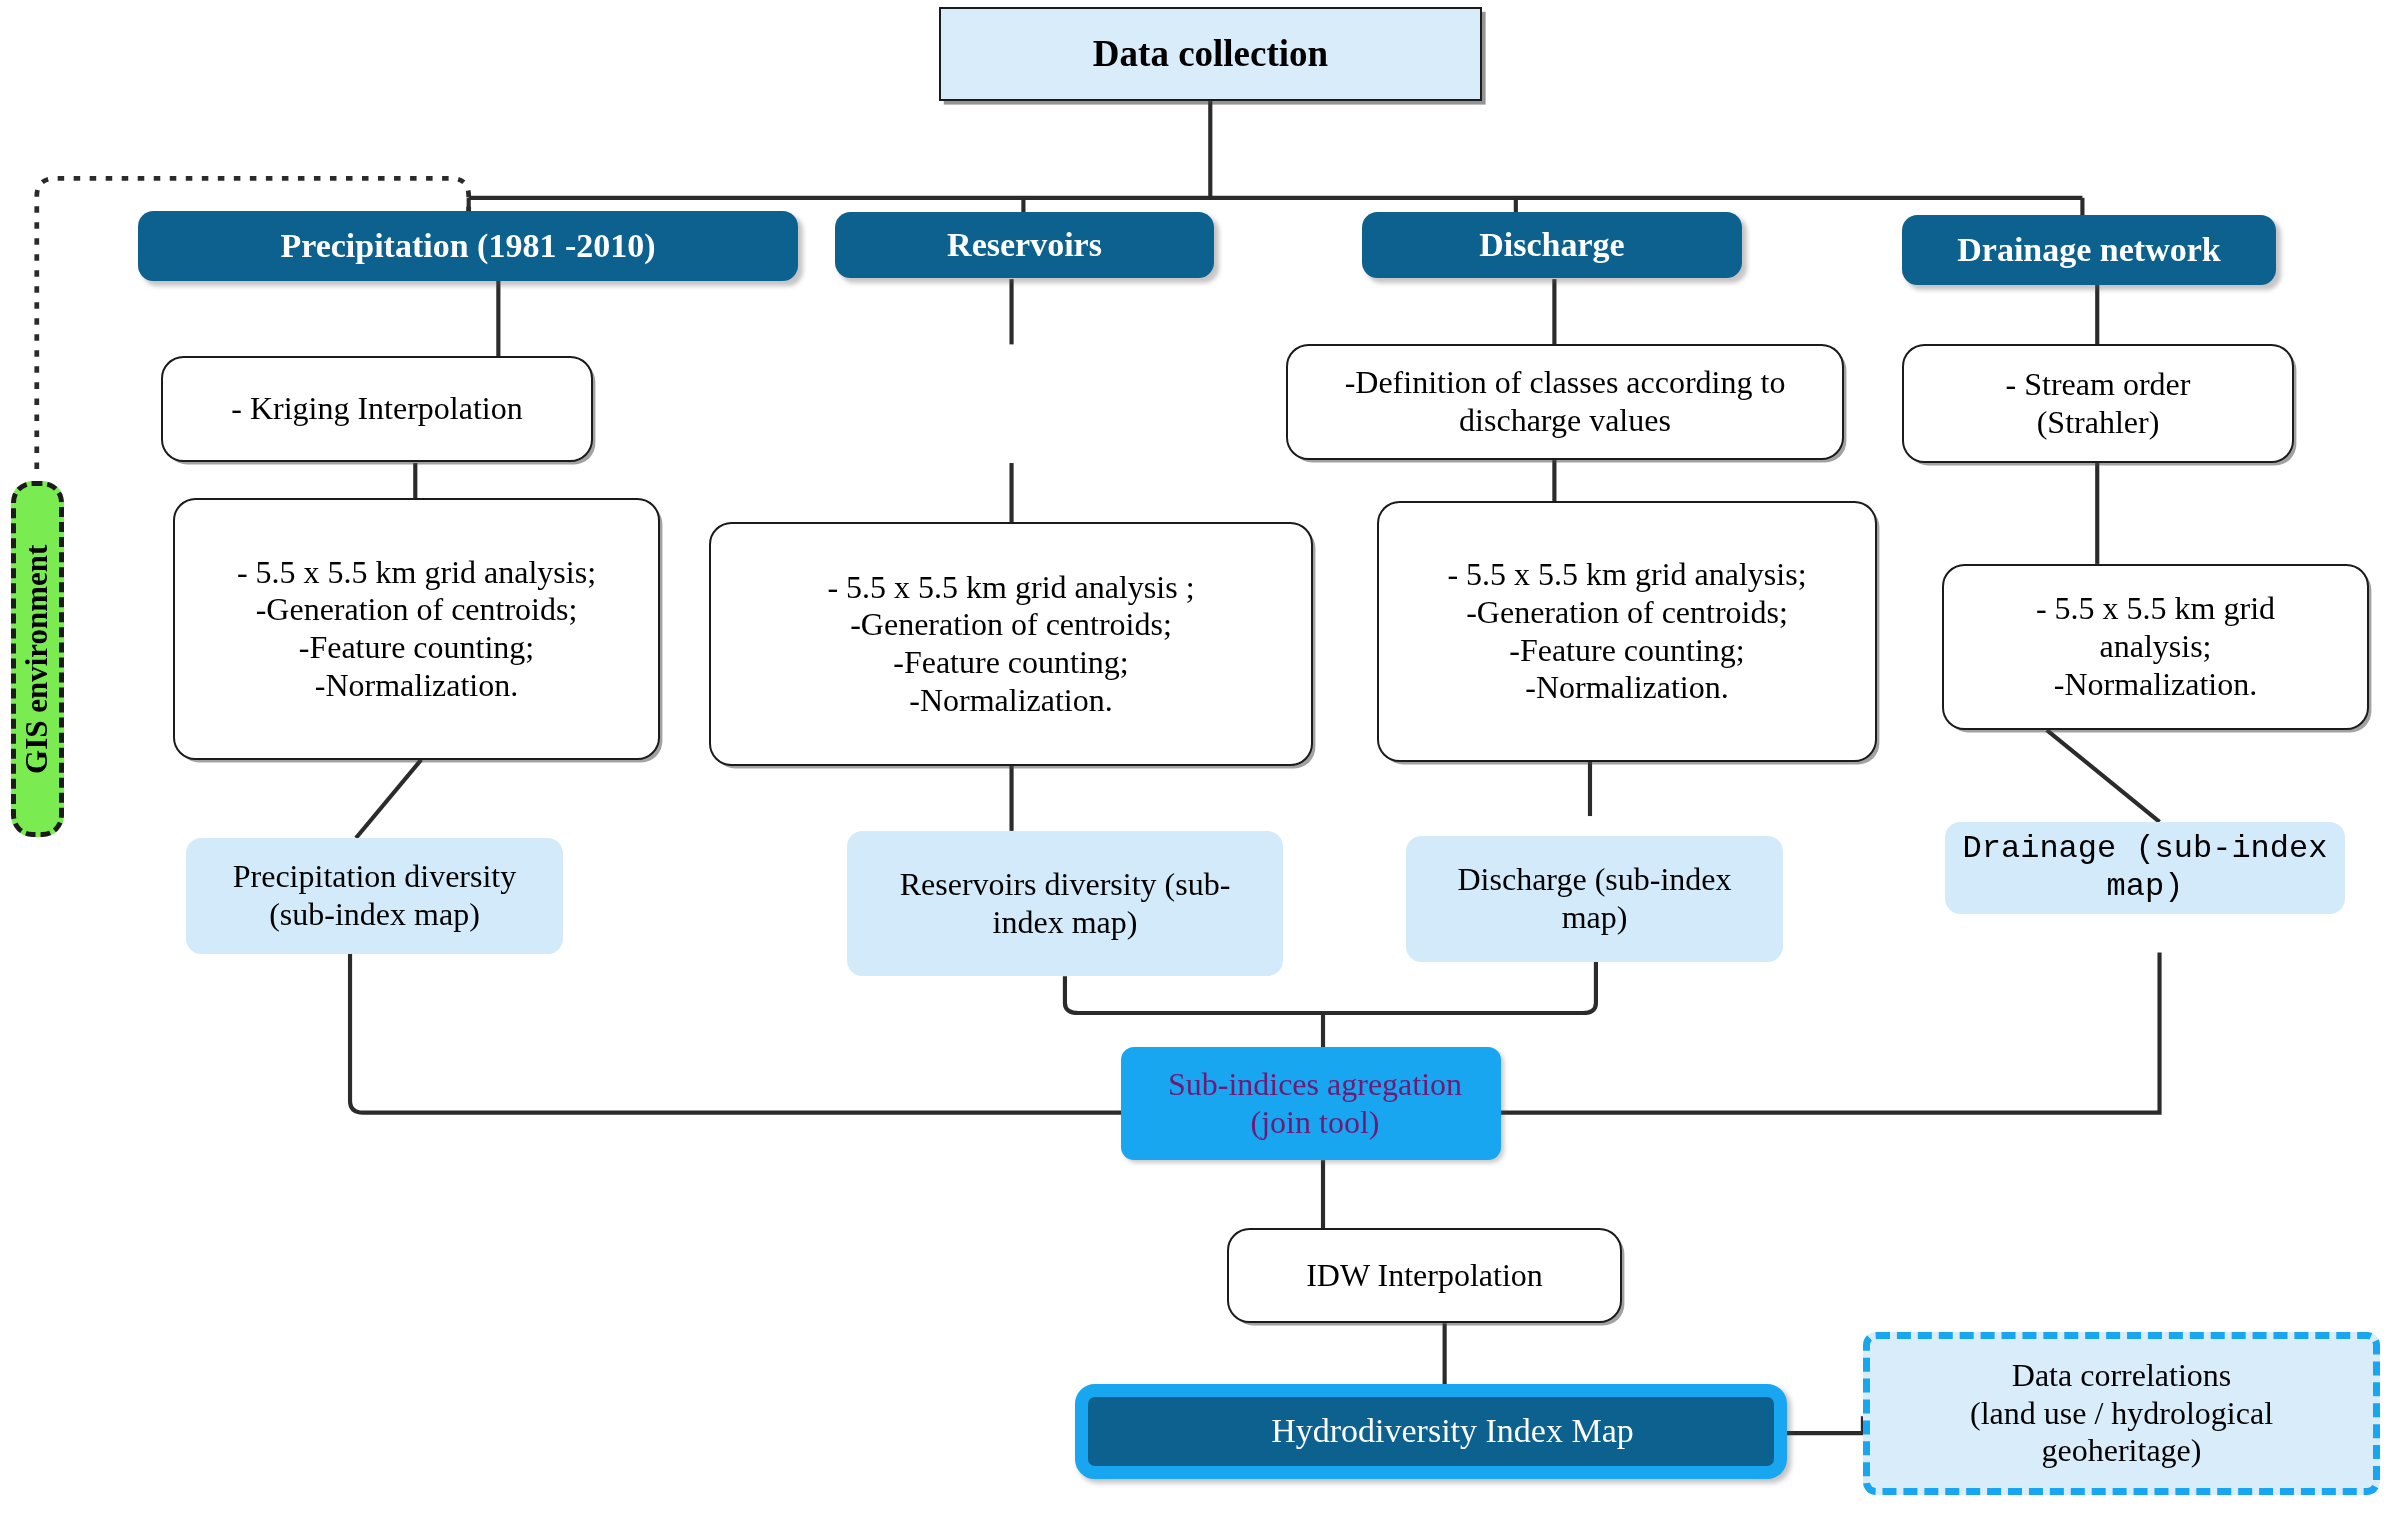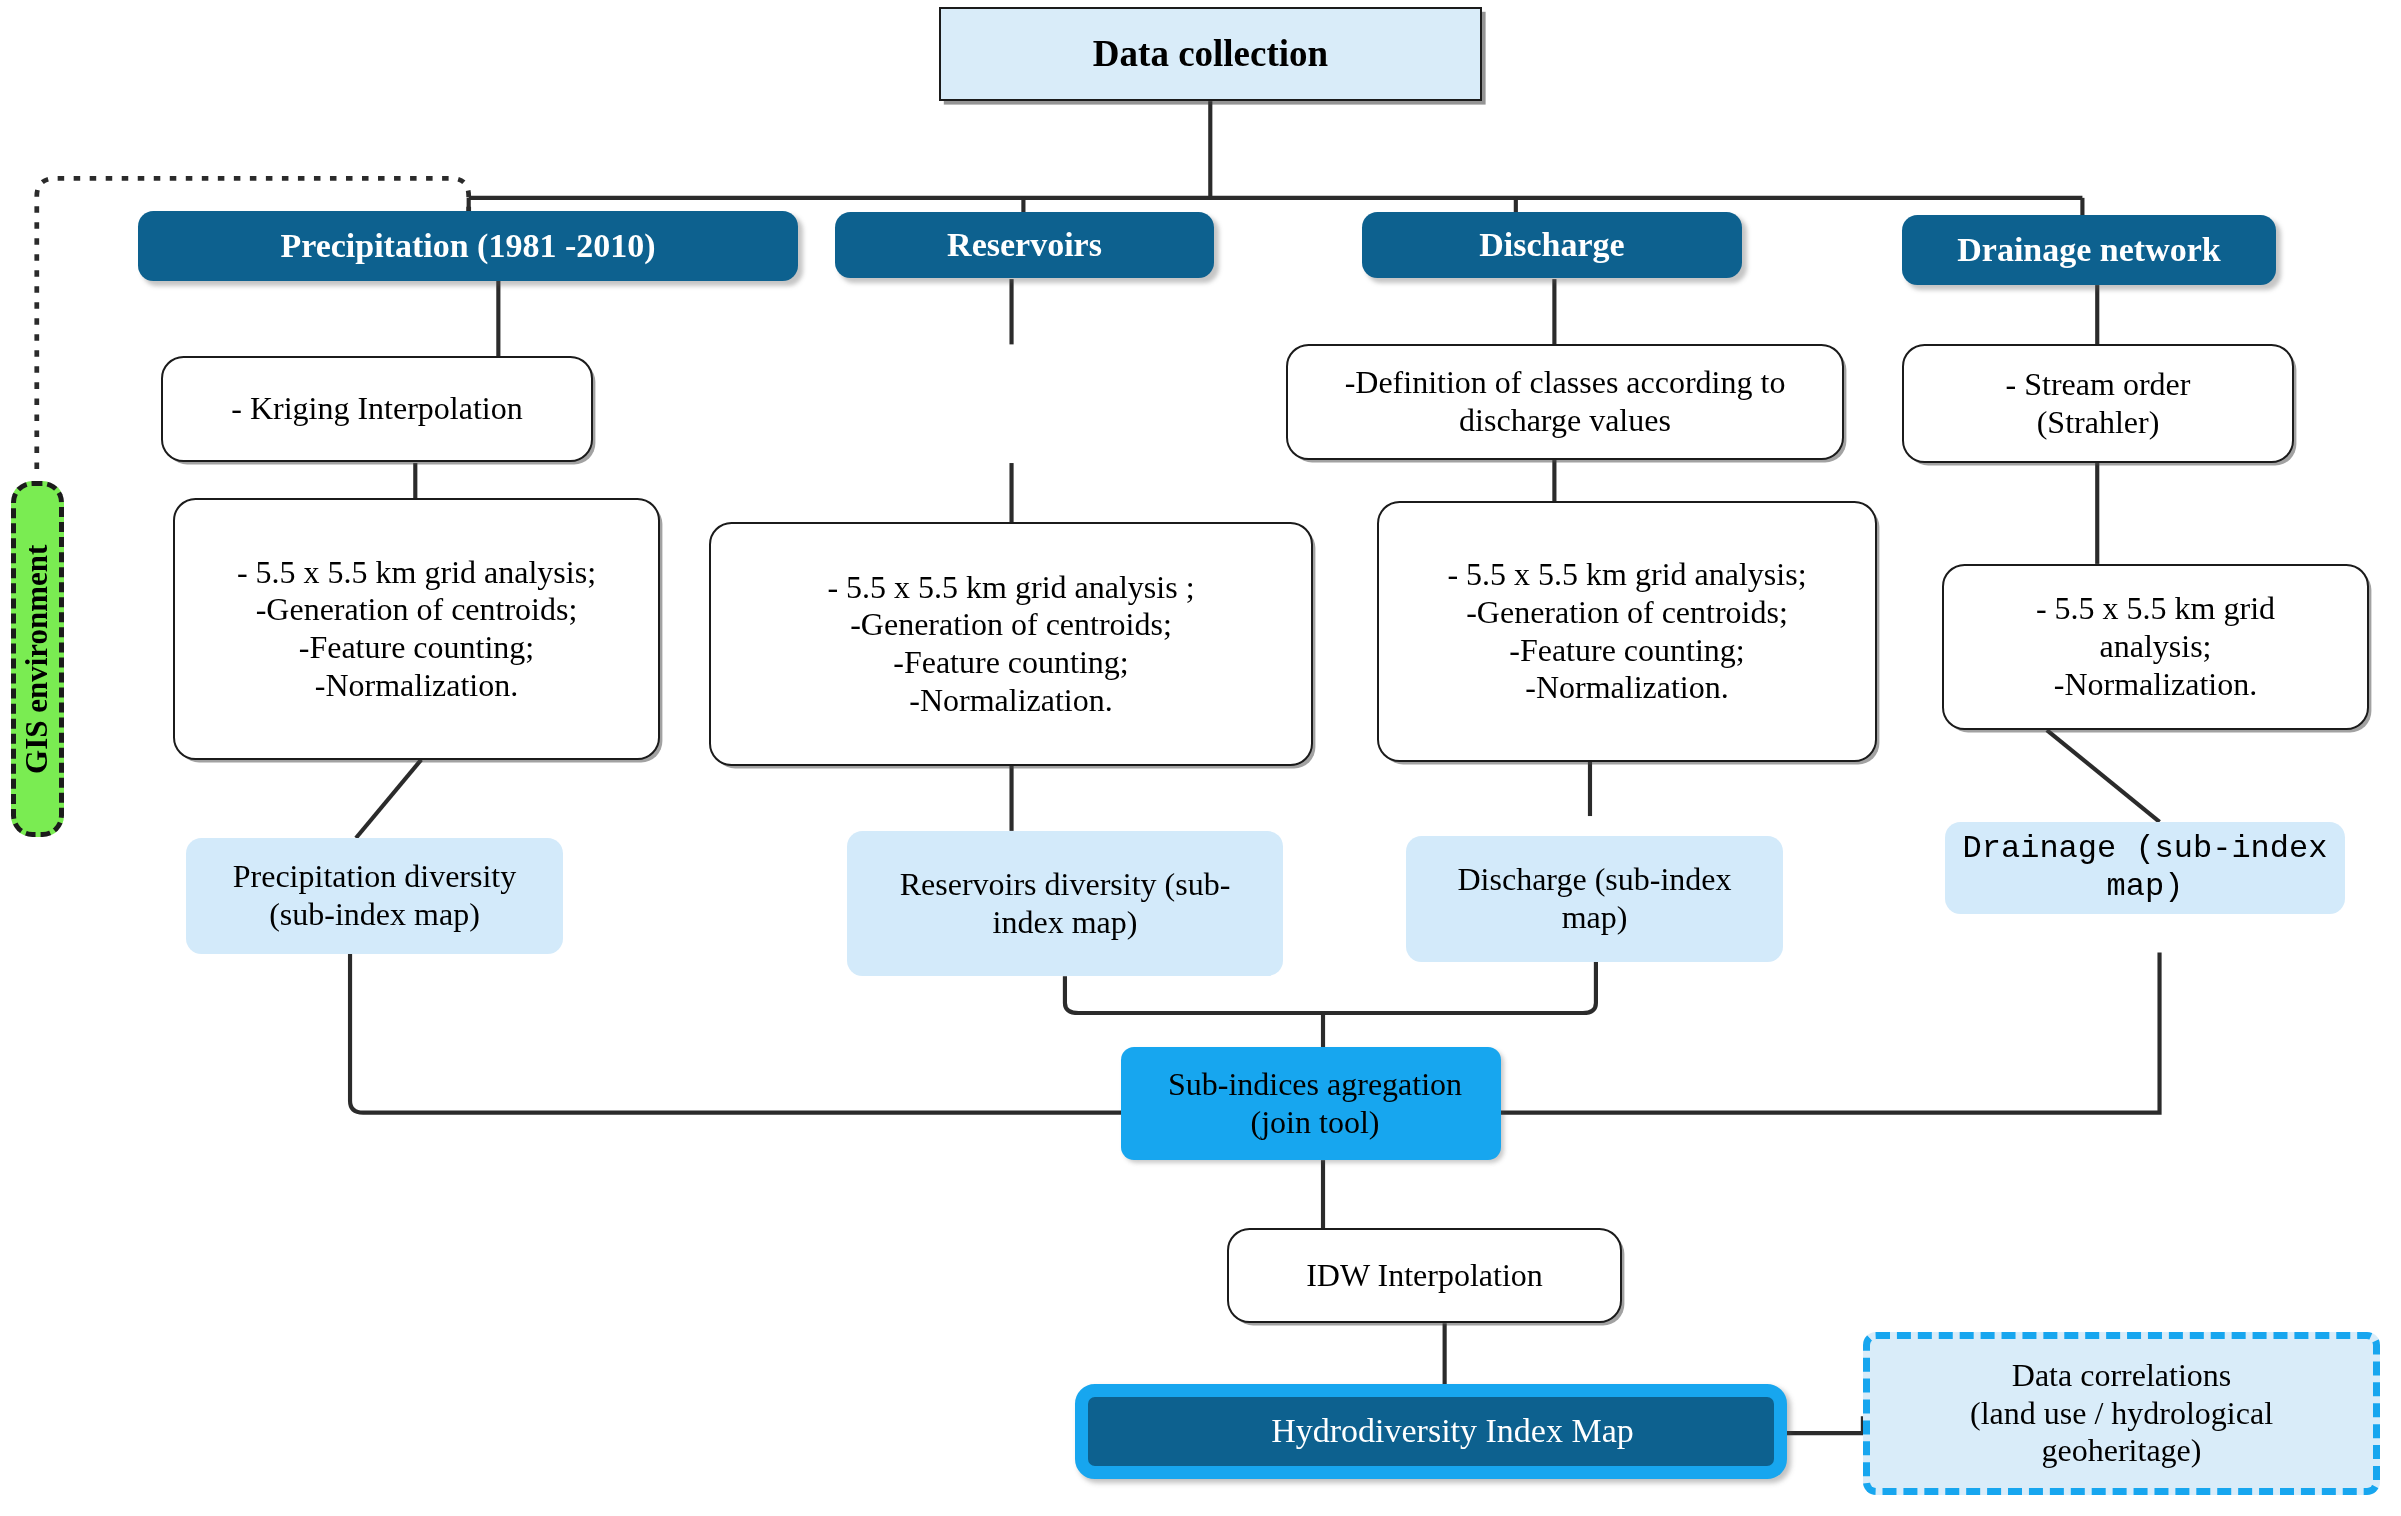--- a/index.html
+++ b/index.html
@@ -70,21 +70,21 @@
     background: #d3eafa;
     border-radius: 15.4px;
     color: #000000;
     font-size: 32px;
   }
 
   
   .box-aggregation {
     background: #17a6ef;
     border-radius: 13px;
-    color: #000000;
+    color: #701a75;
     font-size: 32px;
     box-shadow: 3px 3px 4.2px rgba(80,80,80,0.3);
     padding-left: 8px;
   }
 
   
   .box-result {
     background: #0d618f;
     border: 13px solid #17a6ef;
     border-radius: 20px;

